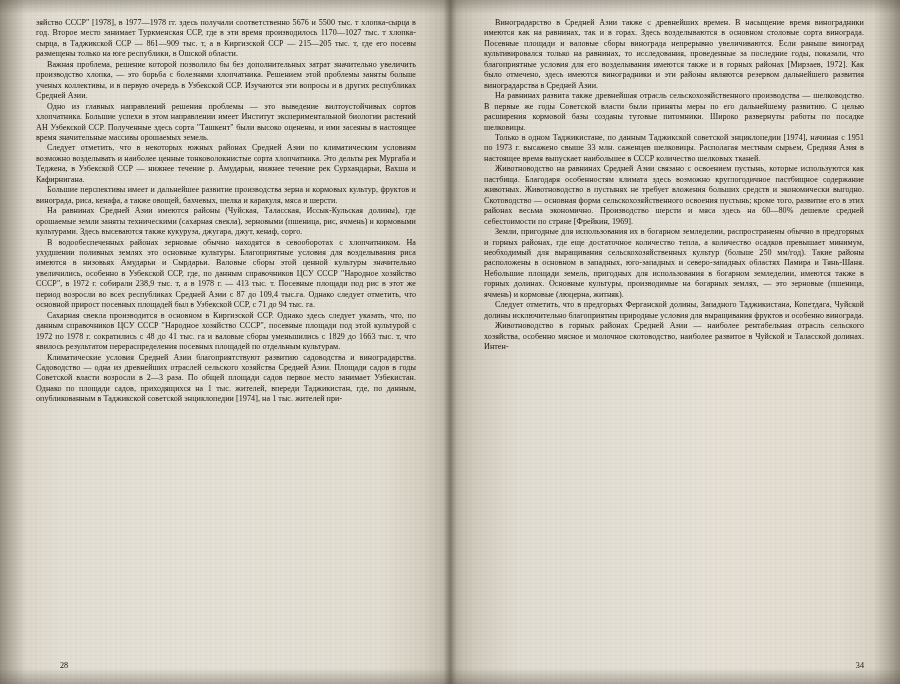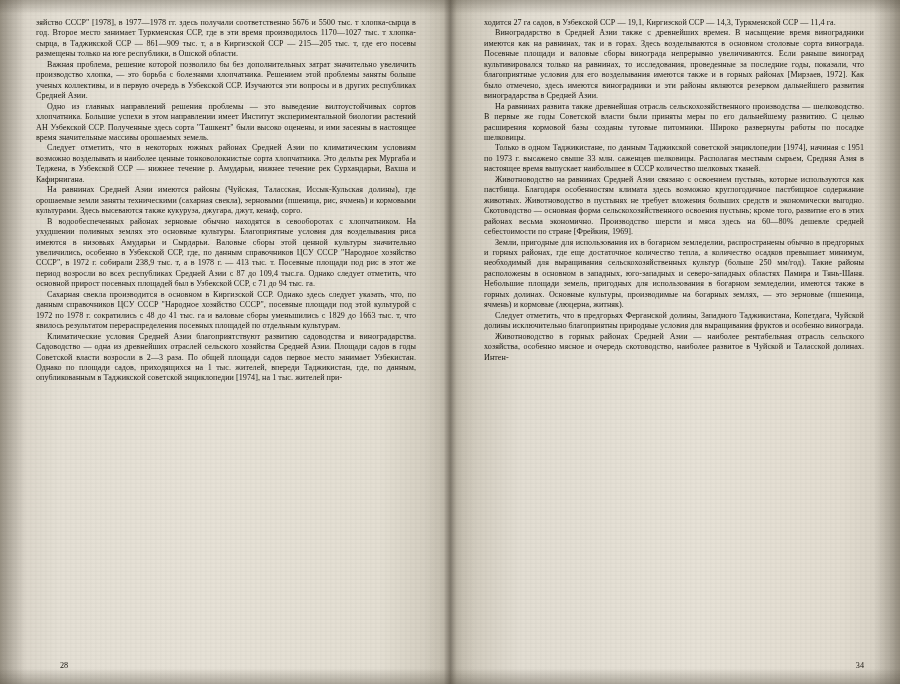--- a/index.html
+++ b/index.html
@@ -128,38 +128,38 @@
 <body>
 
 <div class="book">
 
   <div class="page left">
     <div class="col">
       <p class="noind">зяйство СССР" [1978], в 1977—1978 гг. здесь получали соответственно 5676 и 5500 тыс. т хлопка-сырца в год.   Второе место занимает Туркменская ССР, где в эти время производилось 1170—1027 тыс. т хлопка-сырца, в Таджикской ССР — 861—909 тыс. т, а в Киргизской ССР — 215—205 тыс. т, где его посевы размещены только на юге республики, в Ошской области.</p>
       <p>Важная проблема, решение которой позволило бы без дополнительных затрат значительно увеличить производство хлопка, — это борьба с болезнями хлопчатника. Решением этой проблемы заняты больше ученых коллективы, и в первую очередь в Узбекской ССР. Изучаются эти вопросы и в других республиках Средней Азии.</p>
       <p>Одно из главных направлений решения проблемы — это выведение вилтоустойчивых сортов хлопчатника. Большие успехи в этом направлении имеет Институт экспериментальной биологии растений АН Узбекской ССР. Полученные здесь сорта "Ташкент" были высоко оценены, и ими засеяны в настоящее время значительные массивы орошаемых земель.</p>
       <p>Следует отметить, что в некоторых южных районах Средней Азии по климатическим условиям возможно возделывать и наиболее ценные тонковолокнистые сорта хлопчатника. Это дельты рек Мургаба и Теджена, в Узбекской ССР — нижнее течение р. Амударьи, нижнее течение рек Сурхандарьи, Вахша и Кафирнигана.</p>
+      <p>Большие перспективы имеет и дальнейшее развитие производства зерна и кормовых культур, фруктов и винограда, риса, кенафа, а также овощей, бахчевых, шелка и каракуля, мяса и шерсти.</p>
       <p>На равнинах Средней Азии имеются районы (Чуйская, Таласская, Иссык-Кульская долины), где орошаемые земли заняты техническими (сахарная свекла), зерновыми (пшеница, рис, ячмень) и кормовыми культурами. Здесь высеваются также кукуруза, джугара, джут, кенаф, сорго.</p>
       <p>В водообеспеченных районах зерновые обычно находятся в севооборотах с хлопчатником. На ухудшении поливных землях это основные культуры. Благоприятные условия для возделывания риса имеются в низовьях Амударьи и Сырдарьи. Валовые сборы этой ценной культуры значительно увеличились, особенно в Узбекской ССР, где, по данным справочников ЦСУ СССР "Народное хозяйство СССР", в 1972 г. собирали 238,9 тыс. т, а в 1978 г. — 413 тыс. т. Посевные площади под рис в этот же период возросли во всех республиках Средней Азии с 87 до 109,4 тыс.га. Однако следует отметить, что основной прирост посевных площадей был в Узбекской ССР, с 71 до 94 тыс. га.</p>
       <p>Сахарная свекла производится в основном в Киргизской ССР. Однако здесь следует указать, что, по данным справочников ЦСУ СССР "Народное хозяйство СССР", посевные площади под этой культурой с 1972 по 1978 г. сократились с 48 до 41 тыс. га и валовые сборы уменьшились с 1829 до 1663 тыс. т, что явилось результатом перераспределения посевных площадей по отдельным культурам.</p>
       <p>Климатические условия Средней Азии благоприятствуют развитию садоводства и виноградарства. Садоводство — одна из древнейших отраслей сельского хозяйства Средней Азии. Площади садов в годы Советской власти возросли в 2—3 раза. По общей площади садов первое место занимает Узбекистан. Однако по площади садов, приходящихся на 1 тыс. жителей, впереди Таджикистан, где, по данным, опубликованным в Таджикской советской энциклопедии [1974], на 1 тыс. жителей при-</p>
     </div>
     <div class="folio left">28</div>
   </div>
 
   <div class="page right">
     <div class="col">
-      <p class="noind">ходится 27 га садов, в Узбекской ССР — 19,1,  Киргизской ССР — 14,3, Туркменской ССР — 11,4 га.</p>
       <p>Виноградарство в Средней Азии также с древнейших времен. В насыщение время виноградники имеются как на равнинах, так и в горах. Здесь возделываются в основном столовые сорта винограда. Посевные площади и валовые сборы винограда непрерывно увеличиваются. Если раньше виноград культивировался только на равнинах, то исследования, проведенные за последние годы, показали, что благоприятные условия для его возделывания имеются также и в горных районах [Мирзаев, 1972]. Как было отмечено, здесь имеются виноградники и эти районы являются резервом дальнейшего развития виноградарства в Средней Азии.</p>
       <p>На равнинах развита также древнейшая отрасль сельскохозяйственного производства — шелководство. В первые же годы Советской власти были приняты меры по его дальнейшему развитию. С целью расширения кормовой базы созданы тутовые питомники. Широко развернуты работы по посадке шелковицы.</p>
       <p>Только в одном Таджикистане, по данным Таджикской советской энциклопедии [1974], начиная с 1951 по 1973 г. высажено свыше 33 млн. саженцев шелковицы.&nbsp;Располагая местным сырьем, Средняя Азия в настоящее время выпускает наибольшее в СССР  количество  шелковых тканей.</p>
       <p>Животноводство на равнинах Средней Азии связано с освоением пустынь, которые используются как пастбища. Благодаря особенностям климата здесь возможно круглогодичное пастбищное содержание животных. Животноводство в пустынях не требует вложения больших средств и экономически выгодно. Скотоводство — основная форма сельскохозяйственного освоения пустынь; кроме того, развитие его в этих районах весьма экономично.   Производство шерсти и мяса здесь на 60—80% дешевле средней себестоимости по стране [Фрейкин, 1969].</p>
       <p>Земли, пригодные для использования их в богарном земледелии, распространены обычно в предгорных и горных районах, где еще достаточное количество тепла, а количество осадков превышает минимум, необходимый для выращивания сельскохозяйственных культур (больше 250 мм/год). Такие районы расположены в основном в западных, юго-западных и северо-западных областях Памира и Тянь-Шаня. Небольшие площади земель, пригодных для использования в богарном земледелии, имеются также в горных долинах. Основные культуры, производимые на богарных землях, — это зерновые (пшеница, ячмень) и кормовые (люцерна, житняк).</p>
       <p>Следует отметить, что в предгорьях Ферганской долины, Западного Таджикистана, Копетдага, Чуйской долины исключительно благоприятны природные условия для выращивания фруктов и особенно винограда.</p>
-      <p>Животноводство в горных районах Средней Азии — наиболее рентабельная отрасль сельского хозяйства, особенно мясное и очередь скотоводство, наиболее развитое в Чуйской и Таласской долинах. Интен-</p>
+      <p>Животноводство в горных районах Средней Азии — наиболее рентабельная отрасль сельского хозяйства, особенно мясное и молочное скотоводство, наиболее развитое в Чуйской и Таласской долинах. Интен-</p>
     </div>
     <div class="folio right">34</div>
   </div>
 
   <div class="gutter-shadow"></div>
   <div class="edge-shadow-l"></div>
   <div class="edge-shadow-r"></div>
   <div class="edge-shadow-t"></div>
   <div class="edge-shadow-b"></div>
   <div class="grain"></div>

